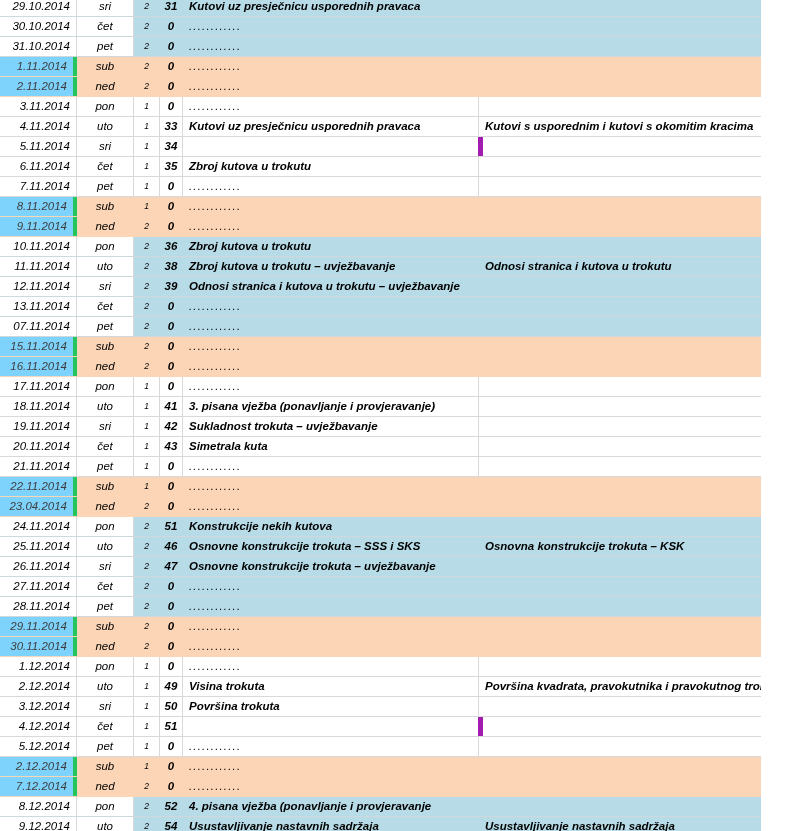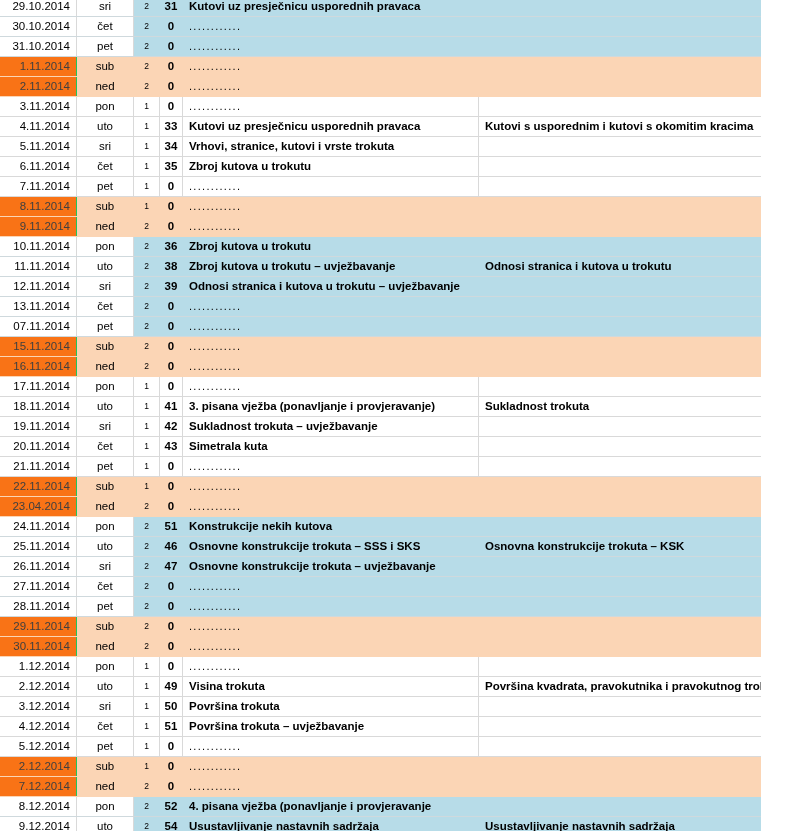--- a/index.html
+++ b/index.html
@@ -11,20 +11,21 @@
     width: 785px;
     height: 831px;
     overflow: hidden;
     font-family: "Liberation Sans", sans-serif;
   }
   #sheet {
     position: relative;
     width: 761px;
     height: 831px;
     overflow: hidden;
+    font-style: italic;
   }
   
   #rows {
     position: absolute;
     left: 0;
     top: -3px;
     width: 785px;
   }
   .row {
     position: relative;
@@ -100,23 +101,23 @@
   .row.blue .c-desc2,
   .row.blue .c-tail { background: #b7dce8; }
   .row.blue .c-period,
   .row.blue .c-num,
   .row.blue .c-desc1,
   .row.blue .c-desc2 { border-right-color: #b7dce8; }
 
   
   .row.weekend { border-bottom: 1px solid #fbd5b5; }
   .row.weekend .c-date {
-    background: #f97316;
+    background: #7dd3fc;
     color: #3f3f3f;
-    border-right: 1px solid #22c55e;
+    border-right: 4px solid #22c55e;
   }
   .row.weekend .c-day,
   .row.weekend .c-period,
   .row.weekend .c-num,
   .row.weekend .c-desc1,
   .row.weekend .c-desc2,
   .row.weekend .c-tail { background: #fbd5b5; }
   .row.weekend .c-day,
   .row.weekend .c-period,
   .row.weekend .c-num,
@@ -199,21 +200,20 @@
         <div class="cell c-num">33</div>
         <div class="cell c-desc1 bold-desc">Kutovi uz presječnicu usporednih pravaca</div>
         <div class="cell c-desc2 bold-desc">Kutovi s usporednim i kutovi s okomitim kracima</div>
         <div class="cell c-tail"></div>
       </div>
       <div class="row plain">
         <div class="cell c-date">5.11.2014</div>
         <div class="cell c-day">sri</div>
         <div class="cell c-period">1</div>
         <div class="cell c-num">34</div>
-        <div class="cell c-desc1 bold-desc">Vrhovi, stranice, kutovi i vrste trokuta</div>
         <div class="cell c-desc2 bold-desc"></div>
         <div class="cell c-tail"></div>
       </div>
       <div class="row plain">
         <div class="cell c-date">6.11.2014</div>
         <div class="cell c-day">čet</div>
         <div class="cell c-period">1</div>
         <div class="cell c-num">35</div>
         <div class="cell c-desc1 bold-desc">Zbroj kutova u trokutu</div>
         <div class="cell c-desc2 bold-desc"></div>
@@ -317,21 +317,20 @@
         <div class="cell c-desc1 dots">............</div>
         <div class="cell c-desc2"></div>
         <div class="cell c-tail"></div>
       </div>
       <div class="row plain">
         <div class="cell c-date">18.11.2014</div>
         <div class="cell c-day">uto</div>
         <div class="cell c-period">1</div>
         <div class="cell c-num">41</div>
         <div class="cell c-desc1 bold-desc">3. pisana vježba (ponavljanje i provjeravanje)</div>
-        <div class="cell c-desc2 bold-desc">Sukladnost trokuta</div>
         <div class="cell c-tail"></div>
       </div>
       <div class="row plain">
         <div class="cell c-date">19.11.2014</div>
         <div class="cell c-day">sri</div>
         <div class="cell c-period">1</div>
         <div class="cell c-num">42</div>
         <div class="cell c-desc1 bold-desc">Sukladnost trokuta – uvježbavanje</div>
         <div class="cell c-desc2 bold-desc"></div>
         <div class="cell c-tail"></div>
@@ -460,21 +459,20 @@
         <div class="cell c-num">50</div>
         <div class="cell c-desc1 bold-desc">Površina trokuta</div>
         <div class="cell c-desc2 bold-desc"></div>
         <div class="cell c-tail"></div>
       </div>
       <div class="row plain">
         <div class="cell c-date">4.12.2014</div>
         <div class="cell c-day">čet</div>
         <div class="cell c-period">1</div>
         <div class="cell c-num">51</div>
-        <div class="cell c-desc1 bold-desc">Površina trokuta – uvježbavanje</div>
         <div class="cell c-desc2 bold-desc"></div>
         <div class="cell c-tail"></div>
       </div>
       <div class="row plain">
         <div class="cell c-date">5.12.2014</div>
         <div class="cell c-day">pet</div>
         <div class="cell c-period">1</div>
         <div class="cell c-num">0</div>
         <div class="cell c-desc1 dots">............</div>
         <div class="cell c-desc2"></div>

